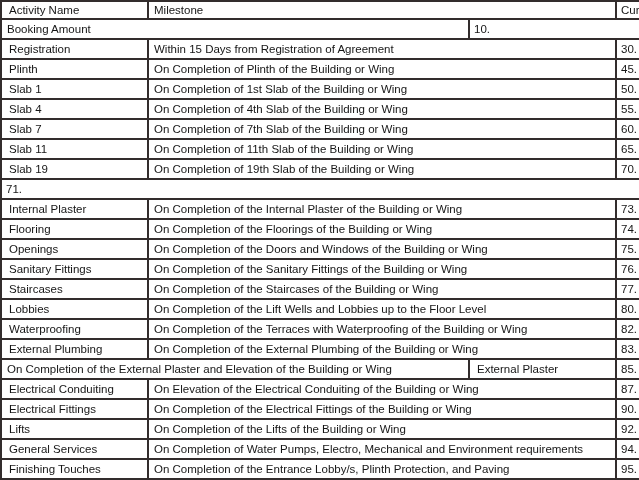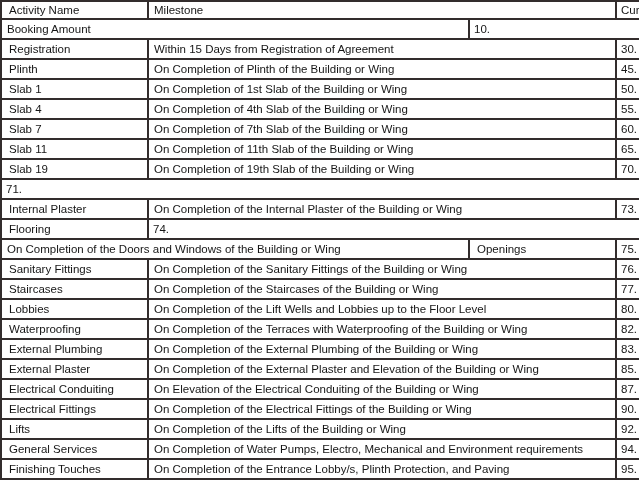--- a/index.html
+++ b/index.html
@@ -98,25 +98,26 @@
       <div class="row">
         <div class="cell c3">71.</div>
       </div>
       <div class="row">
         <div class="cell c1">Internal Plaster</div>
         <div class="cell c2">On Completion of the Internal Plaster of the Building or Wing</div>
         <div class="cell c3">73.</div>
       </div>
       <div class="row">
         <div class="cell c1">Flooring</div>
+        <div class="cell c2">On Completion of the Floorings of the Building or Wing</div>
         <div class="cell c3">74.</div>
       </div>
       <div class="row">
+        <div class="cell c1">Openings</div>
         <div class="cell c2">On Completion of the Doors and Windows of the Building or Wing</div>
-        <div class="cell c1">Openings</div>
         <div class="cell c3">75.</div>
       </div>
       <div class="row">
         <div class="cell c1">Sanitary Fittings</div>
         <div class="cell c2">On Completion of the Sanitary Fittings of the Building or Wing</div>
         <div class="cell c3">76.</div>
       </div>
       <div class="row">
         <div class="cell c1">Staircases</div>
         <div class="cell c2">On Completion of the Staircases of the Building or Wing</div>
@@ -131,22 +132,22 @@
         <div class="cell c1">Waterproofing</div>
         <div class="cell c2">On Completion of the Terraces with Waterproofing of the Building or Wing</div>
         <div class="cell c3">82.</div>
       </div>
       <div class="row">
         <div class="cell c1">External Plumbing</div>
         <div class="cell c2">On Completion of the External Plumbing of the Building or Wing</div>
         <div class="cell c3">83.</div>
       </div>
       <div class="row">
+        <div class="cell c2">On Completion of the External Plaster and Elevation of the Building or Wing</div>
         <div class="cell c1">External Plaster</div>
-        <div class="cell c2">On Completion of the External Plaster and Elevation of the Building or Wing</div>
         <div class="cell c3">85.</div>
       </div>
       <div class="row">
         <div class="cell c1">Electrical Conduiting</div>
         <div class="cell c2">On Elevation of the Electrical Conduiting of the Building or Wing</div>
         <div class="cell c3">87.</div>
       </div>
       <div class="row">
         <div class="cell c1">Electrical Fittings</div>
         <div class="cell c2">On Completion of the Electrical Fittings of the Building or Wing</div>

